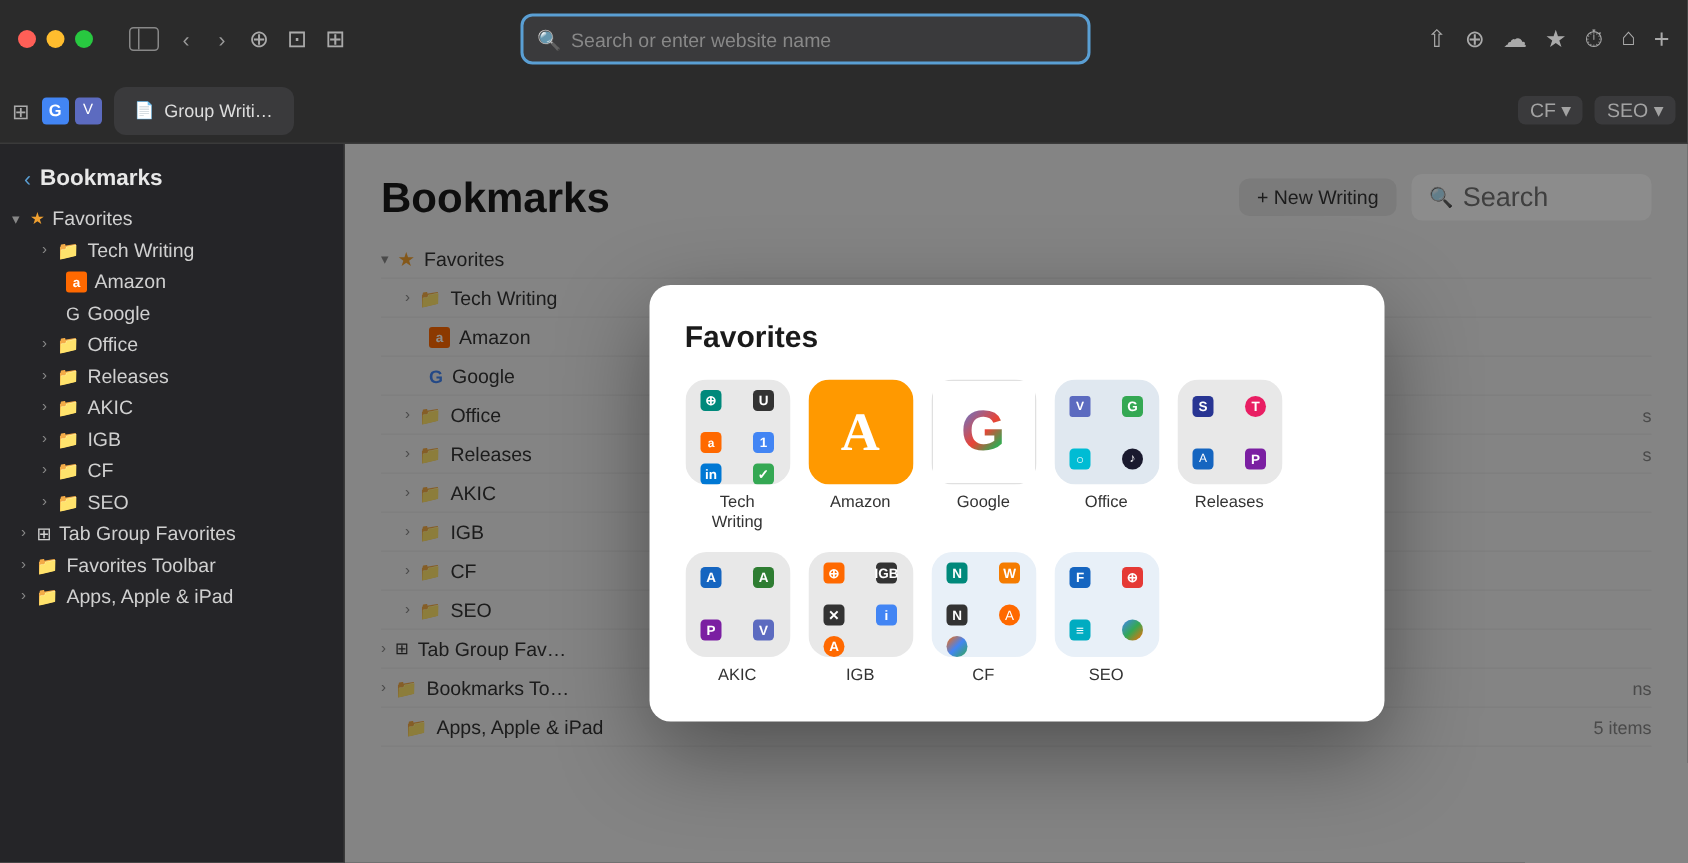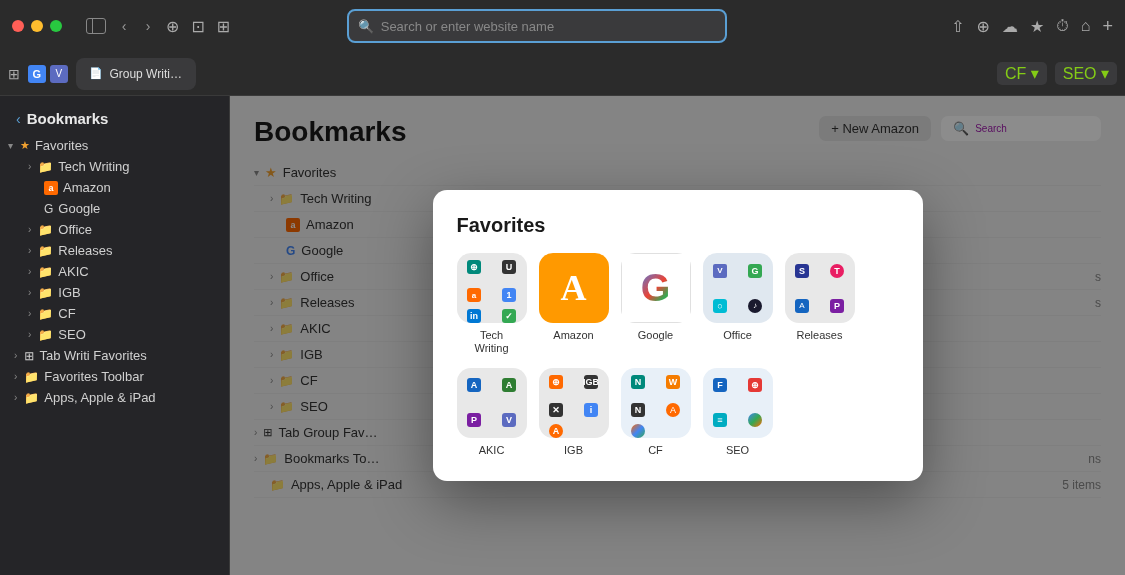--- a/index.html
+++ b/index.html
@@ -108,22 +108,22 @@
       color: #ddd;
       font-size: 12px;
       cursor: pointer;
     }
     .tab-favicon { font-size: 11px; }
     .profile-tags {
       margin-left: auto;
       display: flex;
       gap: 8px;
       align-items: center;
-      color: #84cc16;
-      font-size: 16px;
+      color: #a3a3a3;
+      font-size: 13px;
     }
     .profile-tag {
       background: #3a3a3c;
       border-radius: 5px;
       padding: 2px 8px;
       cursor: pointer;
     }
 
     
     .main {
@@ -466,44 +466,44 @@
 
     <div class="sidebar-item" style="padding-left:28px;">
       <span class="chevron">›</span>
       <span class="folder-icon">📁</span>
       <span>SEO</span>
     </div>
 
     <div class="sidebar-item" style="padding-left:14px;">
       <span class="chevron">›</span>
       <span style="font-size:12px;">⊞</span>
-      <span>Tab Writi Favorites</span>
+      <span>Tab Group Favorites</span>
     </div>
 
     <div class="sidebar-item" style="padding-left:14px;">
       <span class="chevron">›</span>
       <span class="folder-icon">📁</span>
       <span>Favorites Toolbar</span>
     </div>
 
     <div class="sidebar-item" style="padding-left:14px;">
       <span class="chevron">›</span>
       <span class="folder-icon">📁</span>
       <span>Apps, Apple &amp; iPad</span>
     </div>
   </div>
 
   <div class="content">
     <div class="content-header">
       <div class="bookmarks-title">Bookmarks</div>
       <div class="content-toolbar">
-        <button class="new-folder-btn">+ New Amazon</button>
+        <button class="new-folder-btn">+ New Writing</button>
         <div class="content-search">
           <span>🔍</span>
-          <span style="color:#a21caf;font-size:10px;">Search</span>
+          <span style="color:#737373;font-size:18px;">Search</span>
         </div>
       </div>
     </div>
 
 
     <div class="content-rows">
 
       <div class="bookmark-row">
         <span class="chevron">▾</span>
         <span style="color:#f0a030;">★</span>

